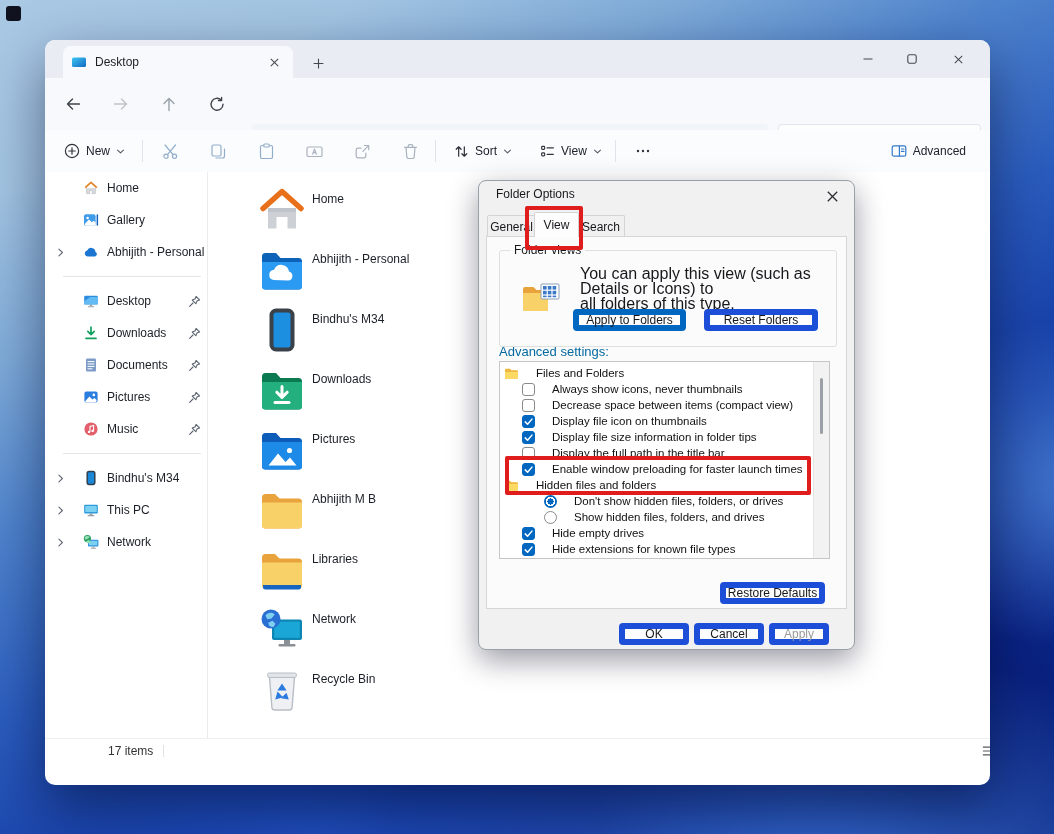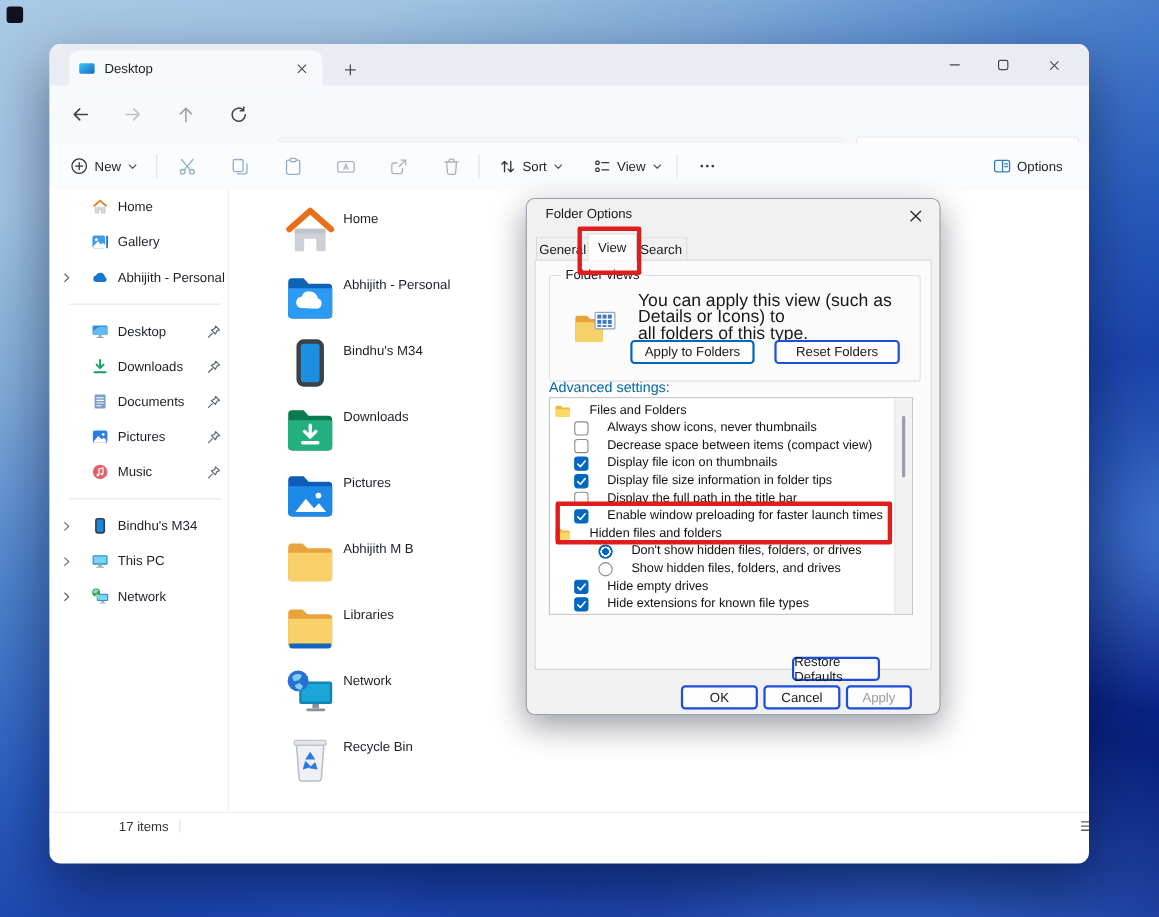--- a/index.html
+++ b/index.html
@@ -76,21 +76,21 @@
   .dlg-close{position:absolute;right:10px;top:3px;width:24px;height:24px;display:flex;align-items:center;justify-content:center;}
   .dlg-tabs{position:absolute;left:0;top:32px;width:100%;height:24px;}
   .dtab{position:absolute;bottom:0;height:21px;background:#f0f0f0;border:1px solid #d4d4d4;border-bottom:none;
        font-size:12px;color:#17181c;display:flex;align-items:center;justify-content:center;border-radius:2px 2px 0 0;}
   .dtab.active{height:24px;background:#fdfdfd;z-index:3;}
   .dlg-panel{position:absolute;left:7px;top:55px;width:361px;height:373px;background:#fbfbfb;border:1px solid #d6d6d6;box-sizing:border-box;}
   .groupbox{position:absolute;left:12px;top:13px;width:336px;height:95px;border:1px solid #e0e0e0;border-radius:3px;}
   .legend{position:absolute;left:10px;top:-8px;background:#fbfbfb;padding:0 4px;font-size:12px;color:#17181c;}
   .fv-icon{position:absolute;left:22px;top:32px;}
   .fv-desc{position:absolute;left:80px;top:15px;font-size:16px;color:#17181c;line-height:15px;}
-  .dbtn{position:absolute;height:22px;background:#fdfdfd;border:2px solid #1d4ed8;border-radius:4px;
+  .dbtn{position:absolute;height:22px;background:#fdfdfd;border:6px solid #1d4ed8;border-radius:4px;
        font-size:12px;color:#17181c;display:flex;align-items:center;justify-content:center;box-sizing:border-box;}
   .dbtn.accent{border-color:#0067c0;}
   .adv-label{position:absolute;left:12px;top:107px;font-size:13px;color:#0369a1;}
   .listbox{position:absolute;left:12px;top:124px;width:331px;height:198px;background:#fff;border:1px solid #c6c6c6;
        box-sizing:border-box;overflow:hidden;}
   .lb-scroll{position:absolute;right:0;top:0;width:15px;height:100%;background:#f2f2f2;border-left:1px solid #e4e4e4;}
   .lb-thumb{position:absolute;left:6px;top:16px;width:3px;height:56px;background:#9aa0a6;border-radius:2px;}
   .adv-row{height:16px;display:flex;align-items:center;gap:17px;font-size:11.5px;color:#111;white-space:nowrap;}
   .adv-rows{padding-top:3px;}
   .cb{width:13px;height:13px;border-radius:3px;box-sizing:border-box;border:1px solid #8a8a8a;background:#fff;
@@ -299,21 +299,21 @@
         </svg>
       </div>
     <div class="cmditem" style="right:18px">
       <span class="ic">
           <svg width="18" height="18" viewBox="0 0 18 18">
             <rect x="2.2" y="3.8" width="13.6" height="10.4" rx="1.8" fill="none" stroke="#3579c8" stroke-width="1.2"></rect>
             <path d="M9.4 3.8v10.4" stroke="#3579c8" stroke-width="1.2"></path>
             <path d="M11.4 7h2.6M11.4 9.4h2.6" stroke="#3579c8" stroke-width="1.1" stroke-linecap="round"></path>
           </svg>
         </span>
-      <span class="cmdlabel">Options</span>
+      <span class="cmdlabel">Advanced</span>
     </div>
   </div>
 
   <div class="bodyarea">
     <div class="sidebar" id="sidebar">
         <div class="side-item">
           <span class="sichev ic"></span>
           <span class="ic16 ic">
             <svg width="16" height="16" viewBox="0 0 16 16">
               <path d="M2.2 7.6 8 2.4l5.8 5.2" fill="none" stroke="#e2862c" stroke-width="1.8" stroke-linejoin="round"></path>
@@ -716,21 +716,21 @@
                 <path d="M2.4 6.4 5 9l4.8-5.6" fill="none" stroke="#fff" stroke-width="1.6" stroke-linecap="round" stroke-linejoin="round"></path>
               </svg>
             </span>
             <span class="adv-label-text">Hide extensions for known file types</span>
           </div>
         </div>
       <div class="lb-scroll">
         <div class="lb-thumb"></div>
       </div>
     </div>
-    <div class="dbtn" style="left:233px;top:360px;width:80px">Restore Defaults</div>
+    <div class="dbtn" style="left:233px;top:345px;width:105px">Restore Defaults</div>
   </div>
 
   <div class="dbtn dlg-bottom-btn" style="left:140px;top:442px;width:70px">OK</div>
   <div class="dbtn dlg-bottom-btn" style="left:215px;top:442px;width:70px">Cancel</div>
   <div class="dbtn dlg-bottom-btn disabled" style="left:290px;top:442px;width:60px">Apply</div>
 </div>
 
 <div class="anno view-tab"></div>
 <div class="anno preload"></div>
 

